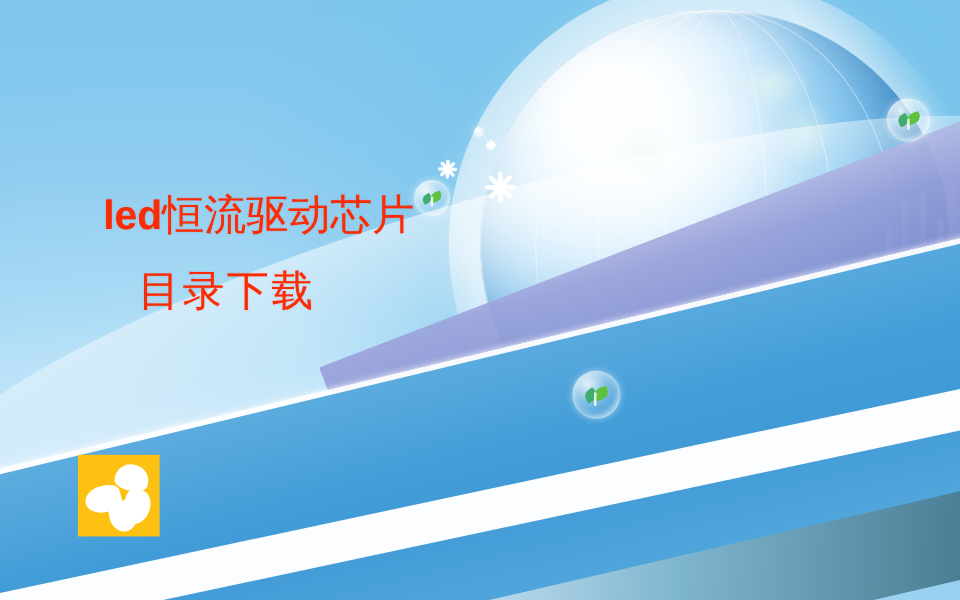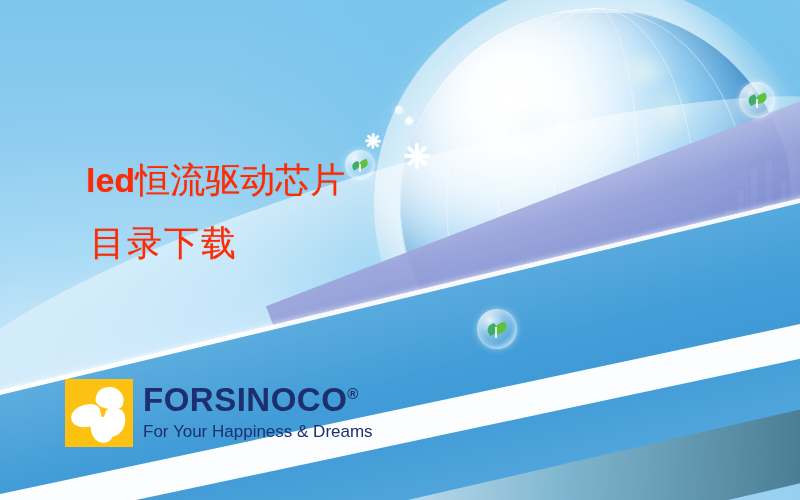--- a/index.html
+++ b/index.html
@@ -188,21 +188,21 @@
   }
   .headline .l1 .latin{
     font-family:"Liberation Sans",sans-serif;
     font-weight:700;
     font-size:34px;
   }
   .headline .l2{
     font-size:35px;
     font-family:"DejaVu Serif","Liberation Serif",serif;
     margin-top:22px;
-    margin-left:4px;
+    margin-left:29px;
     letter-spacing:2px;
     white-space:nowrap;
   }
 
   
   .logo{position:absolute;left:65px;top:379px;display:flex;align-items:flex-start;}
   .logo-mark{
     width:68px;height:68px;
     background:#fdc211;
     position:relative;
@@ -348,19 +348,15 @@
     <div class="l2">目录下载</div>
   </div>
 
   <div class="logo">
     <div class="logo-mark">
       <span class="petal p1"></span>
       <span class="petal p2"></span>
       <span class="petal p3"></span>
       <span class="petal p4"></span>
     </div>
-    <div class="logo-text">
-      <div class="brand"><span>FORSINOCO</span><sup>®</sup></div>
-      <div class="tagline">For Your Happiness &amp; Dreams</div>
-    </div>
   </div>
 
 </div>
 
 </body></html>

